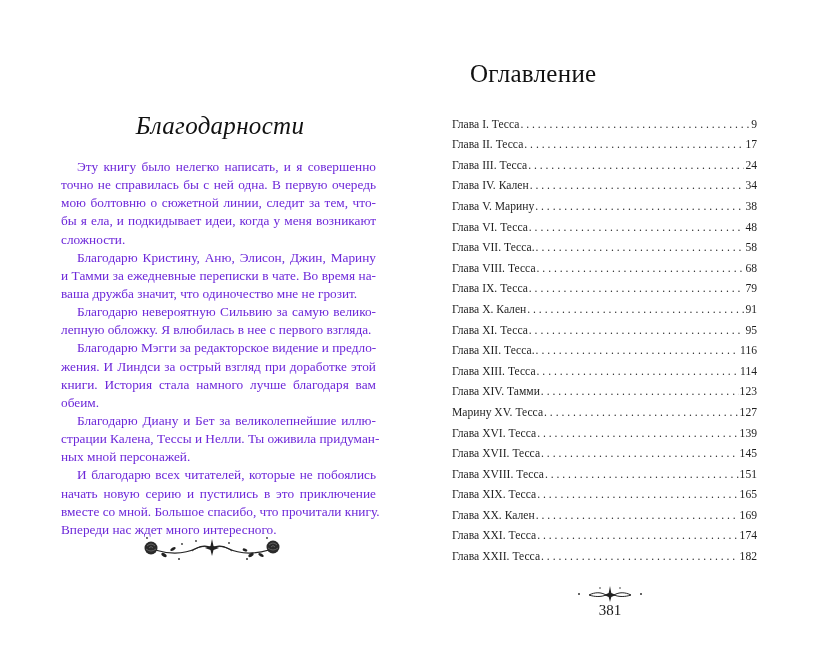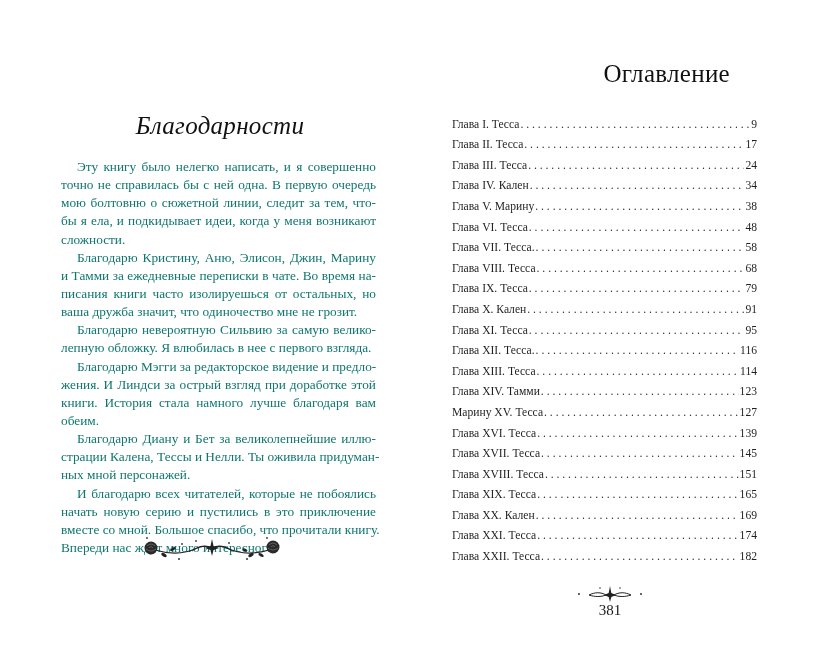--- a/index.html
+++ b/index.html
@@ -5,28 +5,28 @@
   html, body { margin:0; padding:0; background:#ffffff; }
   body { width:820px; height:661px; position:relative; overflow:hidden;
          font-family:"DejaVu Serif", "Liberation Serif", serif; color:#1a1a1a; }
   .spread { position:absolute; left:0; top:0; width:820px; height:661px; background:#ffffff; }
   .page-left { position:absolute; left:0; top:0; width:410px; height:661px; }
   .page-right { position:absolute; left:410px; top:0; width:410px; height:661px; }
 
   .ack-title { position:absolute; left:70px; width:300px; top:112px; text-align:center;
                font-family:"Liberation Serif", serif; font-size:25px; letter-spacing:0.3px; color:#111; margin:0; font-weight:normal;font-style:italic; }
   .ack-body { position:absolute; left:61px; top:158px; width:315px;
-              font-family:"Liberation Serif", serif; font-size:13.3px; line-height:18.15px; color:#0f766e; }
+              font-family:"Liberation Serif", serif; font-size:13.3px; line-height:18.15px; color:#6d28d9; }
   .ack-body .line { display:block; white-space:nowrap; text-align:justify; text-align-last:justify; height:18.15px; }
   .ack-body .line.last { text-align-last:left; }
   .ack-body .line.indent { padding-left:16px; }
 
   .ornament-left { position:absolute; left:137px; top:533px; width:150px; height:30px; }
 
-  .toc-title { position:absolute; left:470px; width:260px; top:60px; text-align:right;
+  .toc-title { position:absolute; left:470px; width:260px; top:60px; text-align:left;
                font-family:"Liberation Serif", serif; font-size:25px; color:#111; margin:0; font-weight:normal; letter-spacing:0.3px; }
   .toc-list { position:absolute; left:452px; top:110px; width:305px; }
   .toc-item { display:flex; align-items:flex-end; height:20.6px; font-family:"Liberation Serif", serif; font-size:11.6px; color:#1f1f1f; cursor:pointer; }
   .toc-item .t { white-space:nowrap; }
   .toc-item .dots { flex:1; overflow:hidden; white-space:nowrap; margin:0 1px; letter-spacing:2.6px; color:#333; }
   .toc-item .dots::after { content:". . . . . . . . . . . . . . . . . . . . . . . . . . . . . . . . . . . . . . . . . . . . . . . . . . . . . . . . . . . . . . . . . . . . . . . . . . . . . . . . . . ."; letter-spacing:0; }
   .toc-item .p { white-space:nowrap; }
 
   .ornament-right { position:absolute; left:575px; top:584px; width:70px; height:18px; }
   .page-number { position:absolute; left:560px; width:100px; top:602px; text-align:center;
@@ -40,21 +40,20 @@
   <div class="page-left">
     <h1 class="ack-title">Благодарности</h1>
     <div class="ack-body" id="ack-body">
         <span class="line indent">Эту книгу было нелегко написать, и я совершенно</span>
         <span class="line">точно не справилась бы с ней одна. В первую очередь</span>
         <span class="line">мою болтовню о сюжетной линии, следит за тем, что-</span>
         <span class="line">бы я ела, и подкидывает идеи, когда у меня возникают</span>
         <span class="line last">сложности.</span>
         <span class="line indent">Благодарю Кристину, Аню, Элисон, Джин, Марину</span>
         <span class="line">и Тамми за ежедневные переписки в чате. Во время на-</span>
-        <span class="line">писания книги часто изолируешься от остальных, но</span>
         <span class="line last">ваша дружба значит, что одиночество мне не грозит.</span>
         <span class="line indent">Благодарю невероятную Сильвию за самую велико-</span>
         <span class="line last">лепную обложку. Я влюбилась в нее с первого взгляда.</span>
         <span class="line indent">Благодарю Мэгги за редакторское видение и предло-</span>
         <span class="line">жения. И Линдси за острый взгляд при доработке этой</span>
         <span class="line">книги. История стала намного лучше благодаря вам</span>
         <span class="line last">обеим.</span>
         <span class="line indent">Благодарю Диану и Бет за великолепнейшие иллю-</span>
         <span class="line">страции Калена, Тессы и Нелли. Ты оживила придуман-</span>
         <span class="line last">ных мной персонажей.</span>

